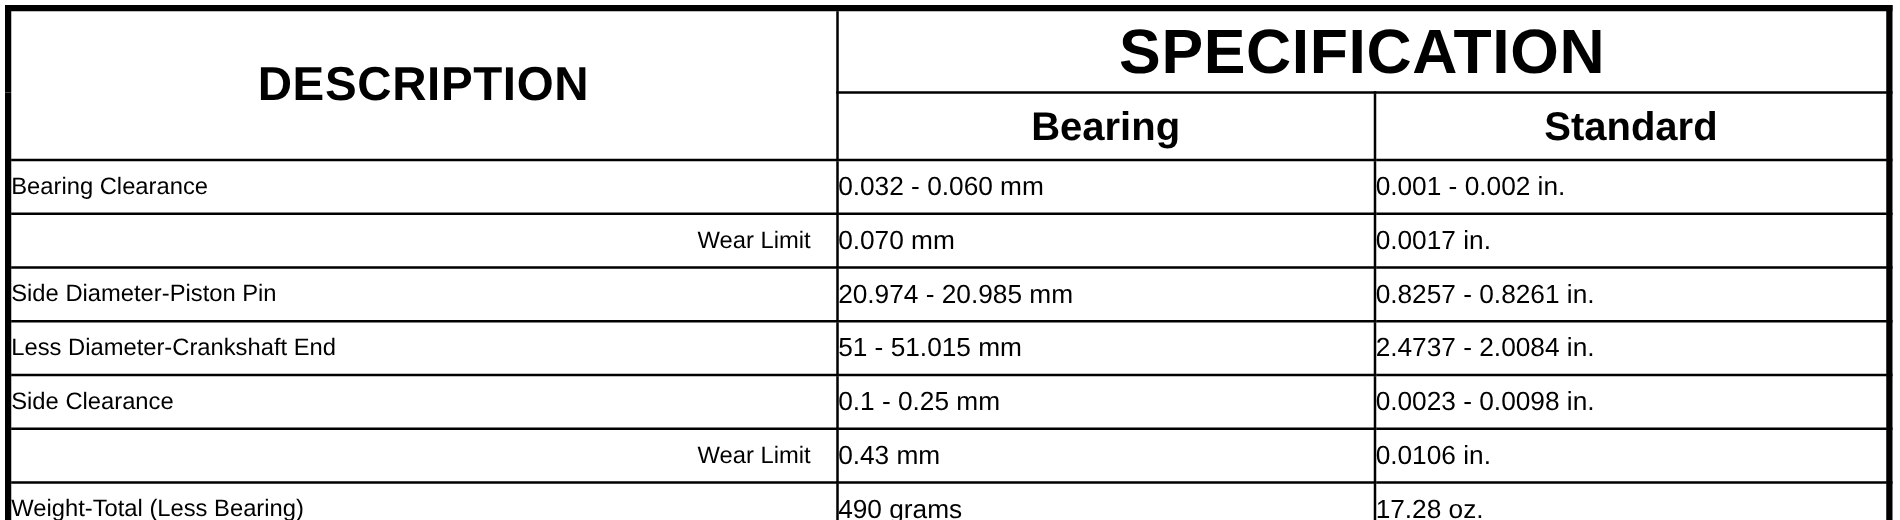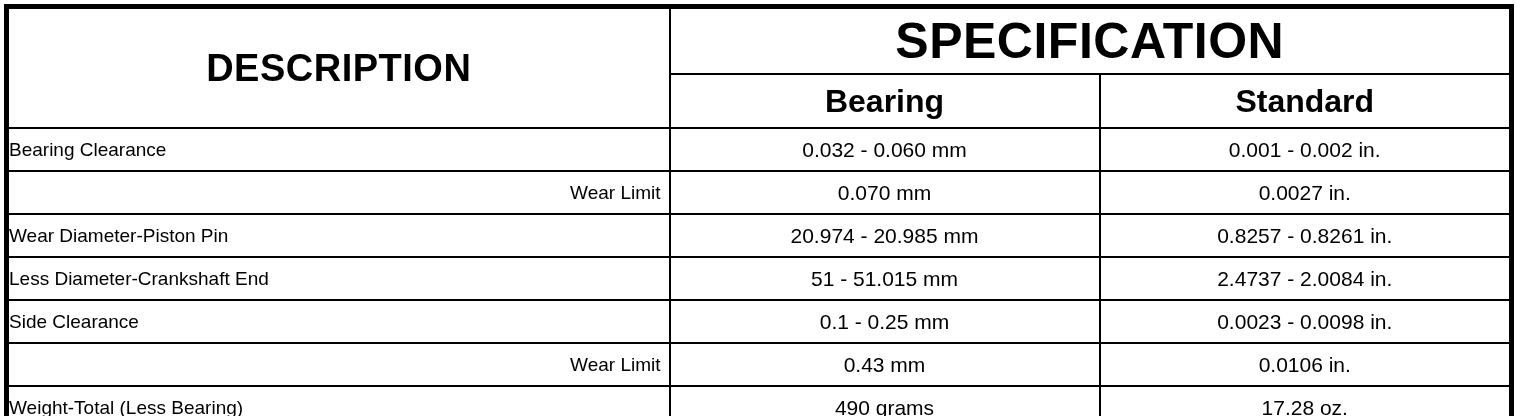--- a/index.html
+++ b/index.html
@@ -61,26 +61,26 @@
   }
   .row-desc {
     font-size: 19px;
     text-align: left;
     padding-left: 8px;
     height: 41px;
     white-space: nowrap;
   }
   .row-desc.indent {
     text-align: right;
-    padding-right: 8px;
+    padding-right: 20px;
     padding-left: 0;
   }
   .row-val {
     font-size: 21px;
-    text-align: center;
+    text-align: left;
     height: 41px;
     white-space: nowrap;
   }
 </style>
 </head>
 <body>
 
 <div class="spec-table-wrap">
   <table class="spec-table">
     <colgroup>
@@ -99,24 +99,24 @@
       </tr>
 
       <tr>
         <td class="row-desc">Bearing Clearance</td>
         <td class="row-val">0.032 - 0.060 mm</td>
         <td class="row-val">0.001 - 0.002 in.</td>
       </tr>
       <tr>
         <td class="row-desc indent">Wear Limit</td>
         <td class="row-val">0.070 mm</td>
-        <td class="row-val">0.0027 in.</td>
+        <td class="row-val">0.0017 in.</td>
       </tr>
       <tr>
-        <td class="row-desc">Wear Diameter-Piston Pin</td>
+        <td class="row-desc">Side Diameter-Piston Pin</td>
         <td class="row-val">20.974 - 20.985 mm</td>
         <td class="row-val">0.8257 - 0.8261 in.</td>
       </tr>
       <tr>
         <td class="row-desc">Less Diameter-Crankshaft End</td>
         <td class="row-val">51 - 51.015 mm</td>
         <td class="row-val">2.4737 - 2.0084 in.</td>
       </tr>
       <tr>
         <td class="row-desc">Side Clearance</td>

